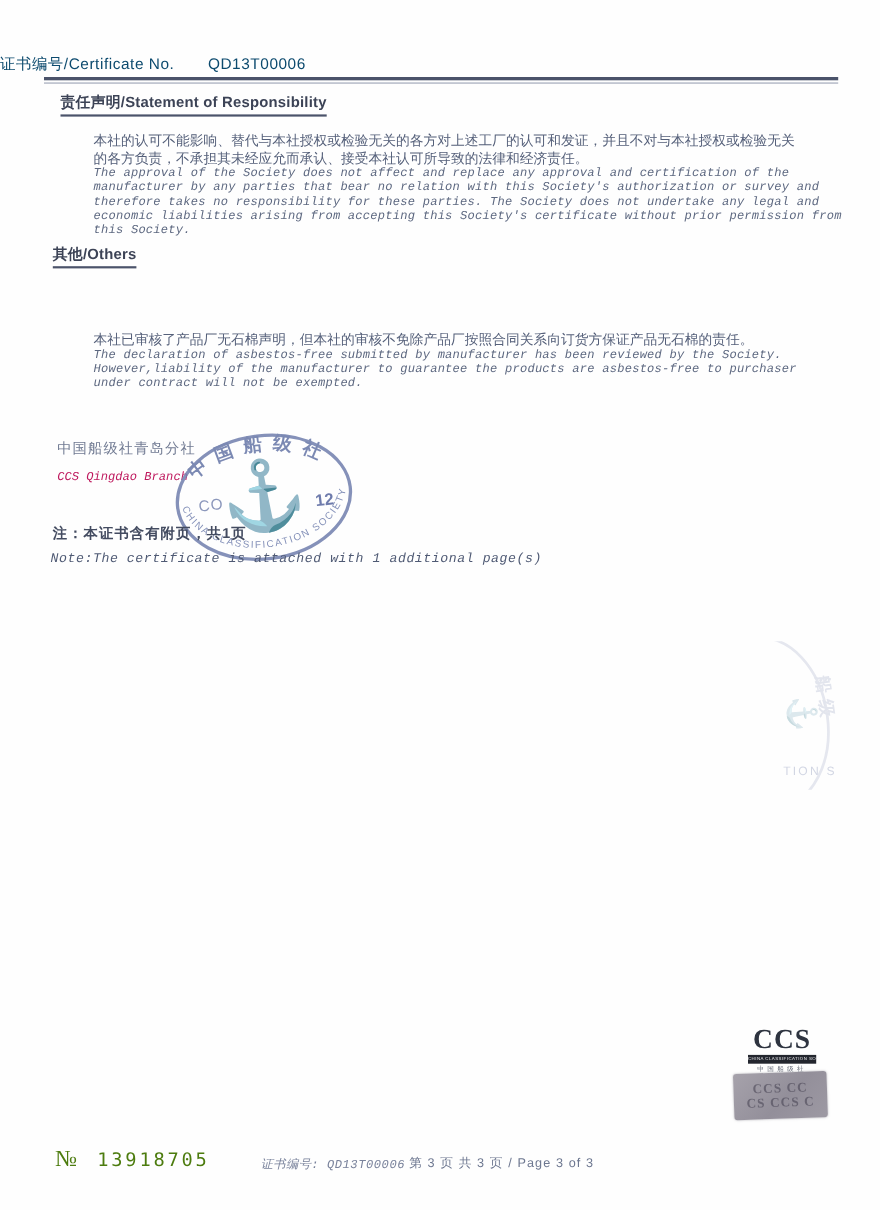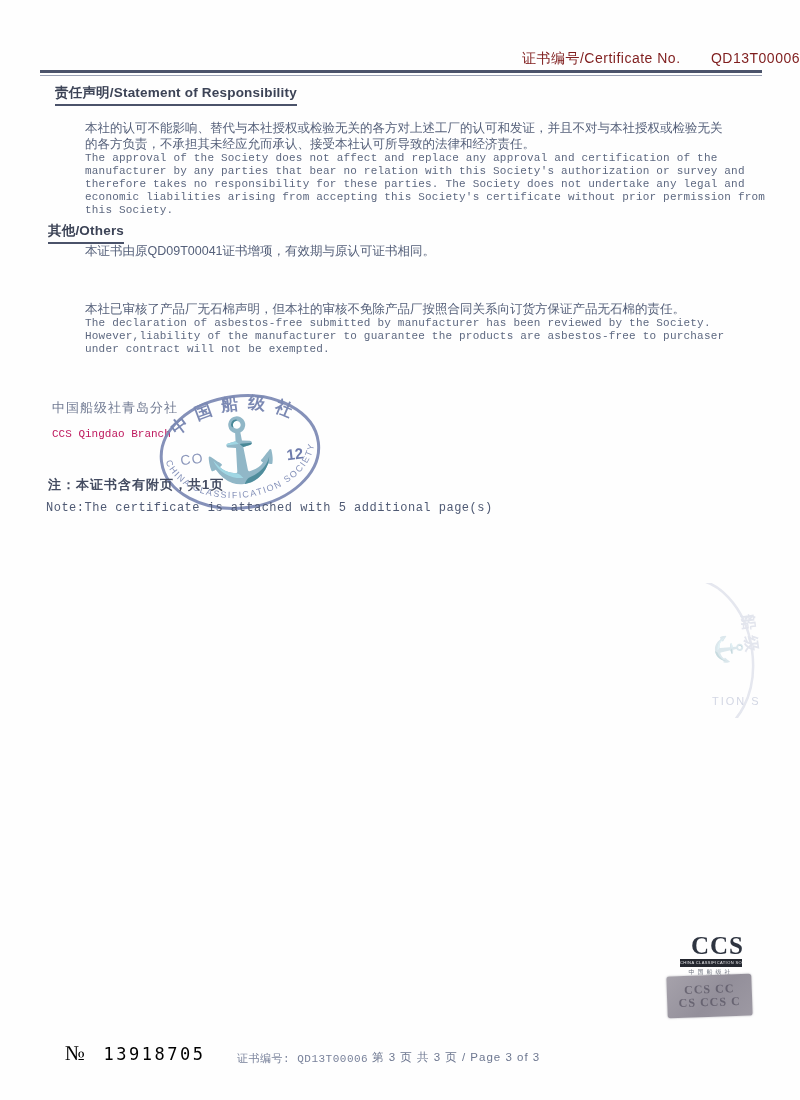--- a/index.html
+++ b/index.html
@@ -7,28 +7,28 @@
   .page {
     position: relative;
     width: 800px;
     height: 1100px;
     background: #fefefe;
     overflow: hidden;
     font-family: "Liberation Sans", sans-serif;
     color: #5b6478;
   }
   .abs { position: absolute; }
-  .mono { font-family: "Liberation Mono", "DejaVu Sans Mono", monospace; }
+  .mono { font-family: "Liberation Mono", "DejaVu Sans Mono", monospace; font-style: italic; }
   .pre { white-space: pre-line; }
 
   .cert-header {
     top: 50px; left: 0; width: 100%;
-    text-align: right;
+    text-align: left;
     font-size: 14px;
-    color: #7f1d1d;
+    color: #0c4a6e;
     letter-spacing: 0.5px;
   }
   .cert-header .cert-no { margin-left: 26px; }
 
   .top-rule {
     top: 70px; left: 40px; width: 722px; height: 6px;
     border-top: 3px solid #4b536a;
     border-bottom: 1px solid #9aa1b4;
   }
 
@@ -71,21 +71,21 @@
   .note-zh { top: 476px; left: 48px; font-size: 13px; font-weight: bold; color: #434b60; letter-spacing: 1px; }
   .note-en { top: 501px; left: 46px; font-size: 12px; color: #4f5a74; letter-spacing: 0.5px; }
 
   .stamp-svg { top: 380px; left: 140px; opacity: 0.88; transform: rotate(-7deg); }
   .side-stamp-svg { top: 583px; left: 700px; opacity: 0.5; }
 
   .ccs-logo { top: 933px; left: 678px; width: 66px; text-align: center; }
   .ccs-logo .ccs-word {
     font-family: "Liberation Serif", serif;
     font-weight: bold; font-size: 25px; line-height: 25px;
-    color: #2e3440; letter-spacing: 1px; text-align: right;
+    color: #2e3440; letter-spacing: 1px;
   }
   .ccs-logo .ccs-bar {
     margin: 1px auto 0 auto; width: 62px; height: 8px;
     background: #23262e; color: #e9e9ec;
     font-size: 4px; line-height: 8px; letter-spacing: 0.4px;
     overflow: hidden; white-space: nowrap;
   }
   .ccs-logo .ccs-sub {
     margin-top: 1px; font-size: 6px; letter-spacing: 3px;
     color: #6d727e; white-space: nowrap;
@@ -98,21 +98,21 @@
     box-shadow: 0 0 2px rgba(120,118,128,0.6);
     display: flex; flex-direction: column; justify-content: center;
     text-align: center;
   }
   .sticker .s-line {
     font-family: "Liberation Serif", serif;
     font-weight: bold; font-size: 12px; line-height: 13px;
     color: rgba(66,62,78,0.55); letter-spacing: 1px;
   }
 
-  .footer-serial { top: 1041px; left: 65px; color: #000000; }
+  .footer-serial { top: 1041px; left: 50px; color: #4d7c0f; }
   .footer-serial .no-sign { font-size: 21px; font-family: "Liberation Serif", serif; }
   .footer-serial .no-digits {
     font-family: "DejaVu Sans Mono", monospace;
     font-size: 17px; letter-spacing: 2.5px; margin-left: 14px;
   }
   .footer-cert { top: 1051px; left: 237px; font-size: 11px; color: #79829b; letter-spacing: 0.5px; }
   .footer-page { top: 1050px; left: 372px; font-size: 11.5px; color: #6d7790; letter-spacing: 1px; }
 </style>
 </head>
 <body>
@@ -128,21 +128,20 @@
 
   <div class="abs zh-para p-resp-zh">本社的认可不能影响、替代与本社授权或检验无关的各方对上述工厂的认可和发证，并且不对与本社授权或检验无关的各方负责，不承担其未经应允而承认、接受本社认可所导致的法律和经济责任。</div>
   <div class="abs sec-heading h-resp">责任声明/Statement of Responsibility</div>
   <div class="abs en-para mono pre p-resp-en">The approval of the Society does not affect and replace any approval and certification of the
 manufacturer by any parties that bear no relation with this Society's authorization or survey and
 therefore takes no responsibility for these parties. The Society does not undertake any legal and
 economic liabilities arising from accepting this Society's certificate without prior permission from
 this Society.</div>
 
   <div class="abs sec-heading h-others">其他/Others</div>
-  <div class="abs zh-para p-oth1-zh">本证书由原QD09T00041证书增项，有效期与原认可证书相同。</div>
   <div class="abs zh-para p-oth2-zh">本社已审核了产品厂无石棉声明，但本社的审核不免除产品厂按照合同关系向订货方保证产品无石棉的责任。</div>
   <div class="abs en-para mono pre p-oth2-en">The declaration of asbestos-free submitted by manufacturer has been reviewed by the Society.
 However,liability of the manufacturer to guarantee the products are asbestos-free to purchaser
 under contract will not be exempted.</div>
 
   <div class="abs branch-zh">中国船级社青岛分社</div>
   <div class="abs branch-en mono">CCS Qingdao Branch</div>
 
   <svg class="abs stamp-svg" width="200" height="145" viewBox="0 0 200 145">
     <defs>
@@ -155,21 +154,21 @@
     </text>
     <text font-size="9" fill="#7583b0" letter-spacing="1.5">
       <textPath href="#arcBottom" startOffset="50%" text-anchor="middle">CHINA CLASSIFICATION SOCIETY</textPath>
     </text>
     <text x="100" y="92" text-anchor="middle" font-size="62" fill="#51619b">⚓</text>
     <text x="40" y="78" font-size="14" fill="#7d8ab3" letter-spacing="1">CO</text>
     <text x="146" y="86" font-size="15" font-weight="bold" fill="#5b6aa1">12</text>
   </svg>
 
   <div class="abs note-zh">注：本证书含有附页，共1页</div>
-  <div class="abs note-en mono">Note:The certificate is attached with 5 additional page(s)</div>
+  <div class="abs note-en mono">Note:The certificate is attached with 1 additional page(s)</div>
 
   <svg class="abs side-stamp-svg" width="100" height="135" viewBox="0 0 100 135">
     <g transform="rotate(82 50 67)" opacity="0.55">
       <ellipse cx="50" cy="120" rx="78" ry="55" fill="none" stroke="#a3abc6" stroke-width="2.5"></ellipse>
       <text x="14" y="70" font-size="16" font-weight="bold" fill="#9aa3c2" letter-spacing="6">船级</text>
       <text x="30" y="96" font-size="26" fill="#a3abc6">⚓</text>
     </g>
     <text x="12" y="122" font-size="11" fill="#a8b0ca" letter-spacing="2">TION S</text>
   </svg>
 

